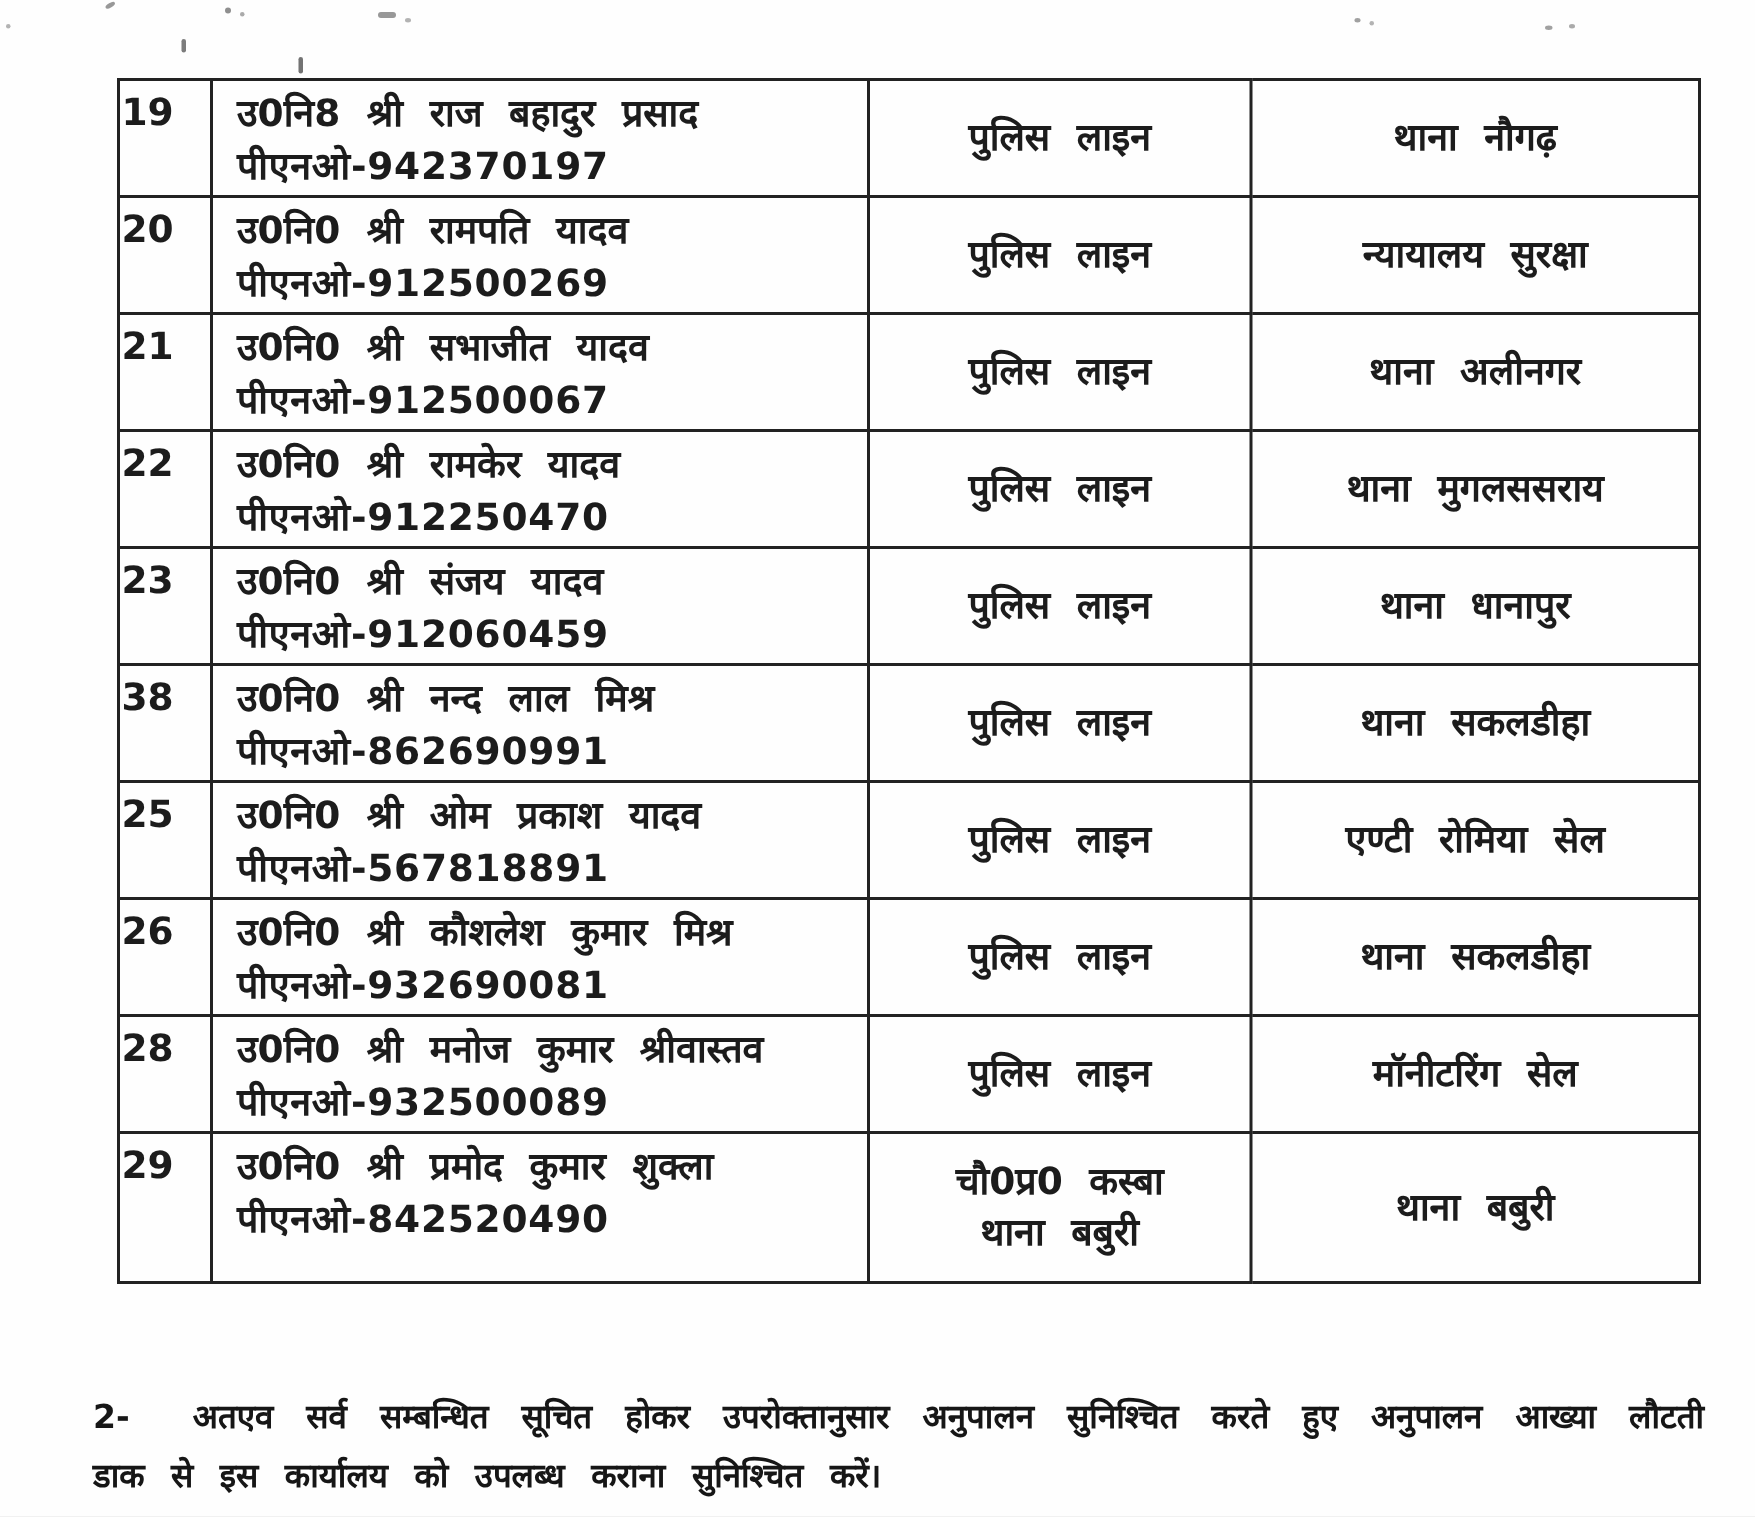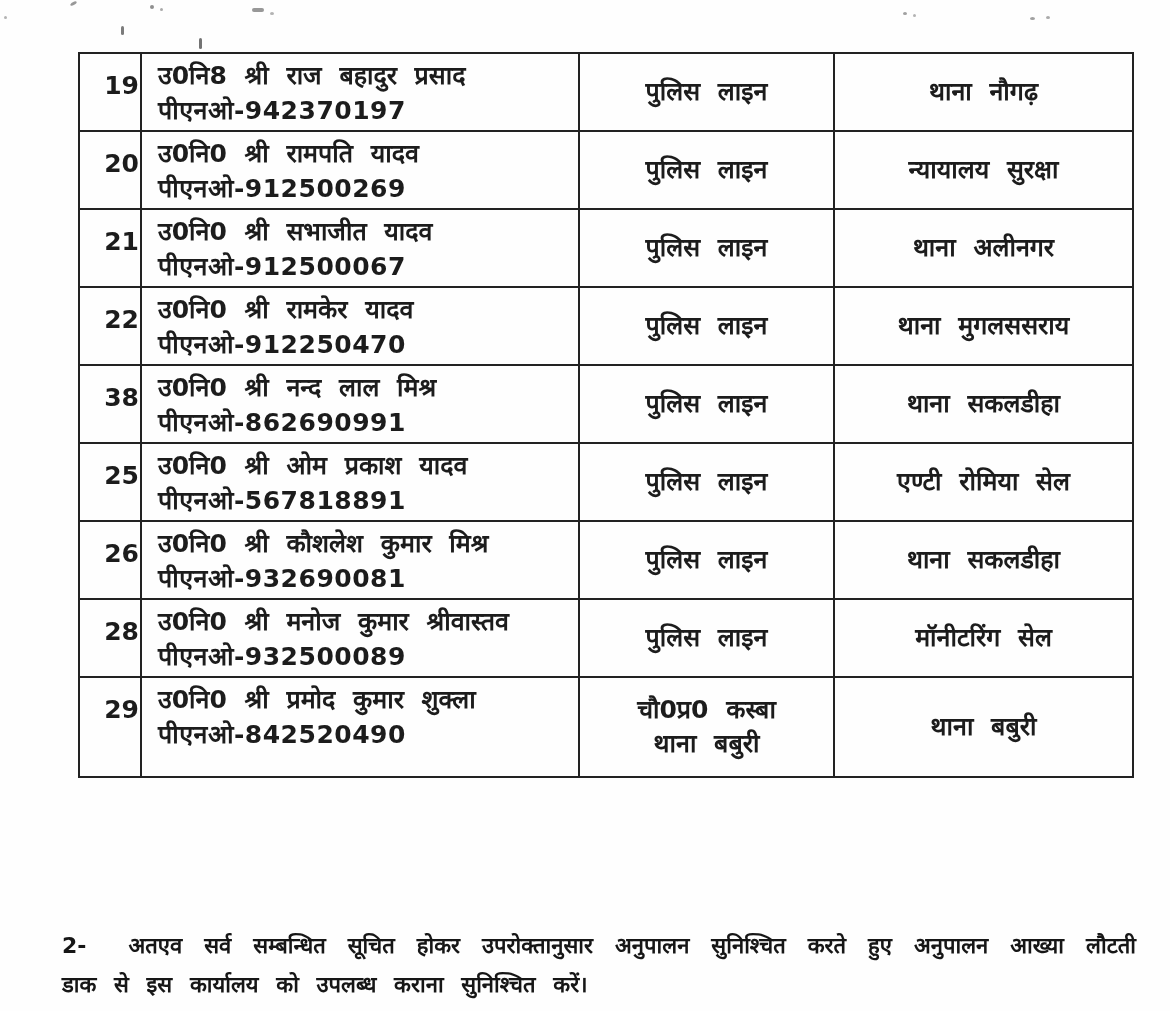--- a/index.html
+++ b/index.html
@@ -27,23 +27,23 @@
   }
   table.roster td {
     border: 2.5px solid #222;
     font-size: 25px;
     font-weight: bold;
     word-spacing: 9px;
     overflow: hidden;
   }
   table.roster tr { height: 78px; }
   td.c-serial {
-    text-align: right;
+    text-align: left;
     vertical-align: top;
-    padding-top: 17px;
+    padding-top: 6px;
     font-size: 24px;
     word-spacing: 0;
   }
   td.c-name {
     vertical-align: top;
     padding: 4px 8px 2px 16px;
     line-height: 35px;
   }
   td.c-name .pno { word-spacing: 0; letter-spacing: 0.5px; }
   td.c-from, td.c-to {
@@ -134,20 +134,29 @@
       <tr>
         <td class="c-serial">22</td>
         <td class="c-name">
           <div>उ0नि0 श्री रामकेर यादव</div>
           <div class="pno">पीएनओ-912250470</div>
         </td>
         <td class="c-from">पुलिस लाइन</td>
         <td class="c-to">थाना मुगलससराय</td>
       </tr>
       <tr>
+        <td class="c-serial">23</td>
+        <td class="c-name">
+          <div>उ0नि0 श्री संजय यादव</div>
+          <div class="pno">पीएनओ-912060459</div>
+        </td>
+        <td class="c-from">पुलिस लाइन</td>
+        <td class="c-to">थाना धानापुर</td>
+      </tr>
+      <tr>
         <td class="c-serial">38</td>
         <td class="c-name">
           <div>उ0नि0 श्री नन्द लाल मिश्र</div>
           <div class="pno">पीएनओ-862690991</div>
         </td>
         <td class="c-from">पुलिस लाइन</td>
         <td class="c-to">थाना सकलडीहा</td>
       </tr>
       <tr>
         <td class="c-serial">25</td>

